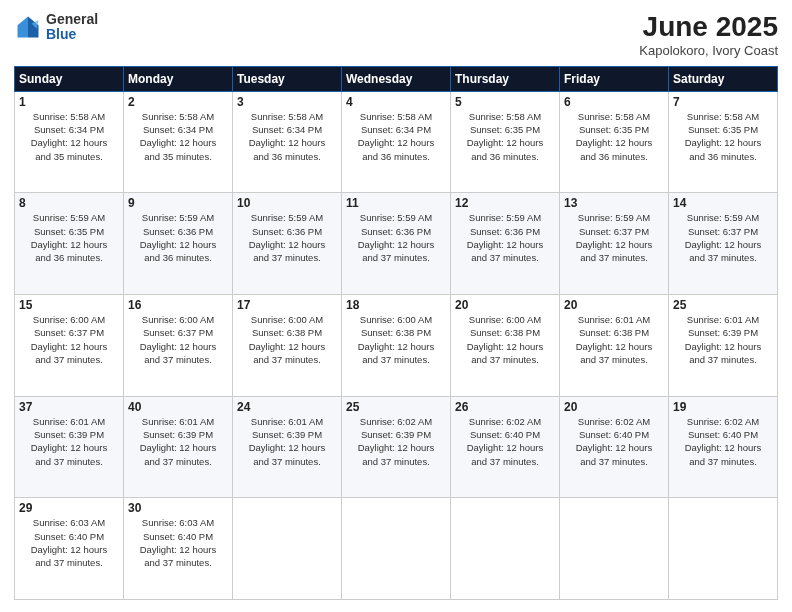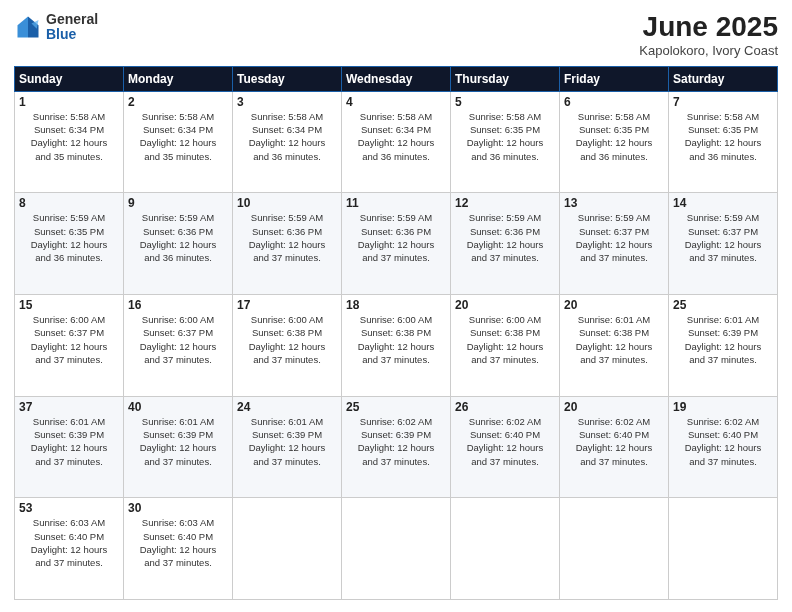--- a/index.html
+++ b/index.html
@@ -254,21 +254,21 @@
             <span class="day-num">20</span>
             <div class="day-info">Sunrise: 6:02 AM<br>Sunset: 6:40 PM<br>Daylight: 12 hours<br>and 37 minutes.</div>
           </td>
           <td>
             <span class="day-num">19</span>
             <div class="day-info">Sunrise: 6:02 AM<br>Sunset: 6:40 PM<br>Daylight: 12 hours<br>and 37 minutes.</div>
           </td>
         </tr>
         <tr>
           <td>
-            <span class="day-num">53</span>
+            <span class="day-num">29</span>
             <div class="day-info">Sunrise: 6:03 AM<br>Sunset: 6:40 PM<br>Daylight: 12 hours<br>and 37 minutes.</div>
           </td>
           <td>
             <span class="day-num">30</span>
             <div class="day-info">Sunrise: 6:03 AM<br>Sunset: 6:40 PM<br>Daylight: 12 hours<br>and 37 minutes.</div>
           </td>
           <td class="empty-cell"></td>
           <td class="empty-cell"></td>
           <td class="empty-cell"></td>
           <td class="empty-cell"></td>

